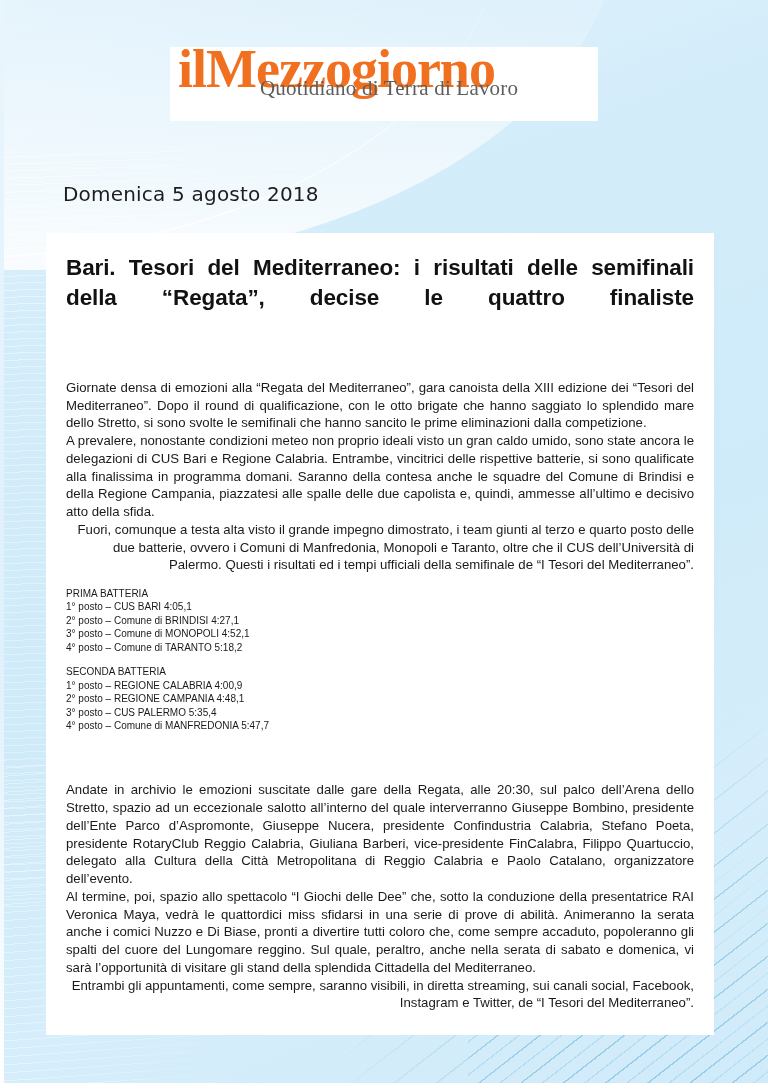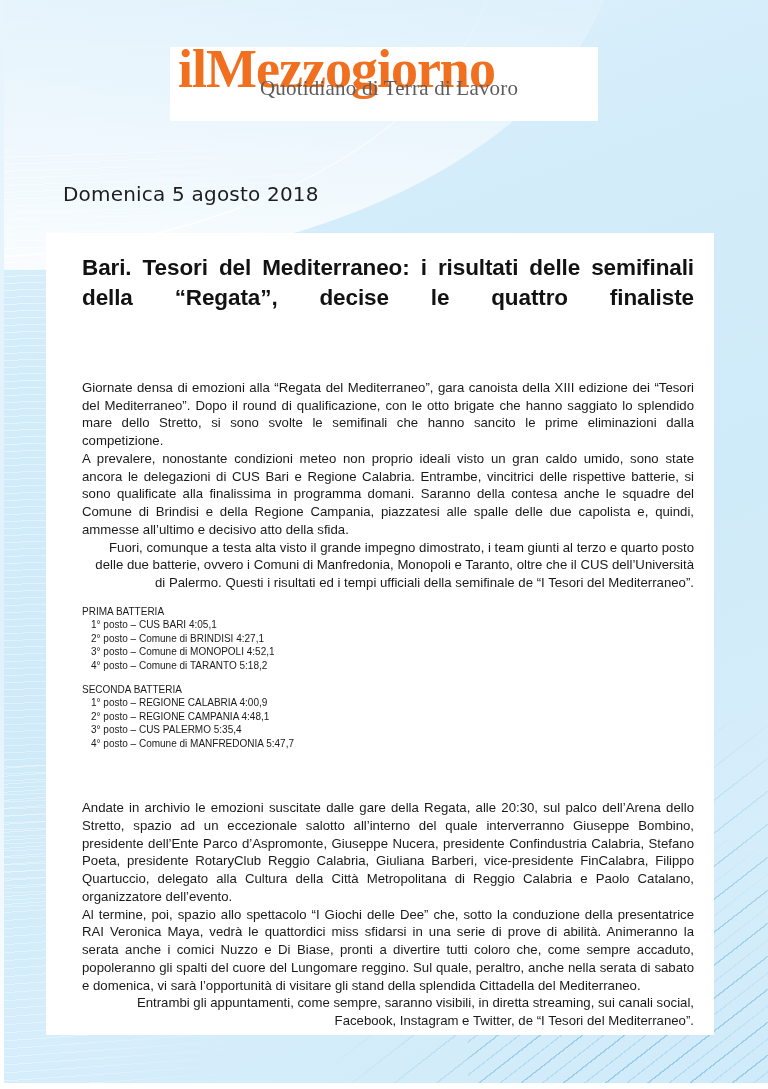--- a/index.html
+++ b/index.html
@@ -190,21 +190,21 @@
 
   
   .article {
     position: absolute;
     left: 46px;
     top: 233px;
     width: 668px;
     height: 802px;
     background: #ffffff;
     box-sizing: border-box;
-    padding: 20px 20px 0 36px;
+    padding: 20px 20px 0 20px;
   }
 
   .headline {
     font-family: "Liberation Sans", sans-serif;
     font-size: 22.5px;
     font-weight: 700;
     color: #121212;
     line-height: 1.33;
     text-align: justify;
     margin: 0 0 12px 0;
@@ -237,21 +237,21 @@
   .spacer-md { height: 13px; }
 
   .results {
     font-family: "Liberation Sans", sans-serif;
     font-size: 10px;
     color: #1a1a1a;
     line-height: 1.345;
     text-align: left;
   }
   .results .rtitle { white-space: nowrap; }
-  .results .rrow { white-space: nowrap; margin-left: 9px; }
+  .results .rrow { white-space: nowrap; }
 
   .foot-block p { margin: 0; }
 </style>
 </head>
 <body>
 
 <div id="page">
 
   <div class="bg-layer">
     <div class="arc-1"></div>

